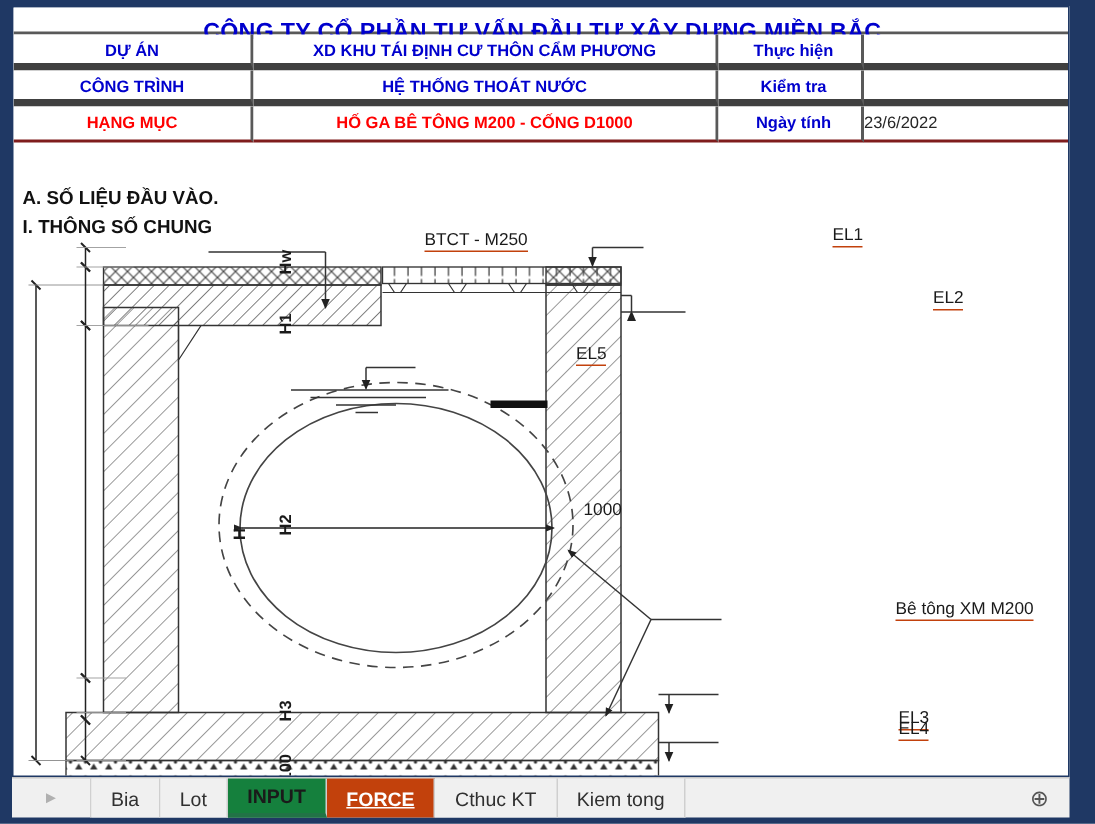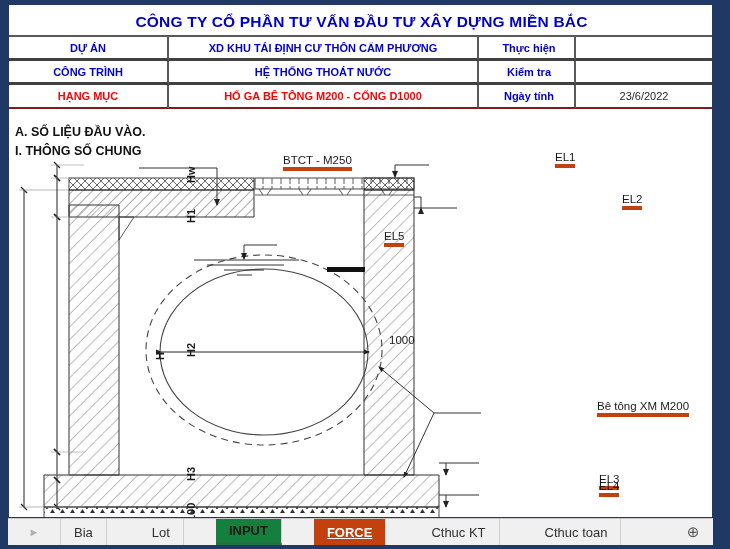--- a/index.html
+++ b/index.html
@@ -20,79 +20,79 @@
     box-sizing:border-box;
     border:1px solid #1f3864;
     overflow:hidden;
   }
   
   .titleblock{
     position:absolute;left:0;top:0;width:705px;
   }
   .tb-row{display:flex;box-sizing:border-box;}
   .tb-company{
-    height:32px;line-height:33px;
+    height:18px;line-height:33px;
     text-align:center;
     color:#0000cd;font-weight:bold;font-size:15.5px;
     letter-spacing:.2px;
     border-bottom:2px solid #595959;
     box-sizing:border-box;
     background:#fff;
   }
   .cell{
     box-sizing:border-box;
     height:24px;line-height:23px;
     font-size:11px;font-weight:bold;
     border-right:2px solid #595959;
-    border-bottom:3px solid #404040;
+    border-bottom:5px solid #404040;
     background:#fff;
     white-space:nowrap;
     overflow:hidden;
   }
   .c-label{width:160px;text-align:center;color:#0000cd;padding-left:0;}
   .c-value{width:310px;text-align:center;color:#0000cd;}
   .c-who{width:97px;text-align:center;color:#0000cd;padding-left:5px;}
-  .c-date{width:136px;text-align:center;color:#262626;font-weight:normal;border-right:none;}
+  .c-date{width:136px;text-align:left;color:#262626;font-weight:normal;border-right:none;}
   .red{color:#ff0000 !important;}
   .tb-row.last .cell{border-bottom:2px solid #7f1d1d;}
 
   
   .heads{position:absolute;left:6px;top:118px;}
   .heads div{
     color:#111111;font-weight:bold;font-size:12.5px;
     line-height:19px;white-space:nowrap;
   }
 
   
   .drawing{position:absolute;left:0;top:140px;width:705px;height:374px;}
   .lbl{
     position:absolute;font-size:11.5px;color:#1a1a1a;white-space:nowrap;
     font-family:"Liberation Sans", sans-serif;
   }
-  .lbl.u{border-bottom:4px solid #c2410c;padding-bottom:1px;}
+  .lbl.u{border-bottom:1px solid #c2410c;padding-bottom:1px;}
   .vlbl{
     position:absolute;font-size:11px;color:#1a1a1a;white-space:nowrap;
     transform:rotate(-90deg);transform-origin:left top;
     font-weight:bold;
   }
 
   
   .tabbar{
     position:absolute;left:8px;top:518px;width:705px;height:27px;
     background:#f0f0f0;
     border-top:1px solid #c8c8c8;
     box-sizing:border-box;
     display:flex;align-items:stretch;
   }
   .navbtn{
     width:52px;display:flex;align-items:center;justify-content:center;
     color:#b0b0b0;font-size:11px;
     border-right:1px solid #d0d0d0;
   }
-  .tabs{display:flex;align-items:stretch;flex:1;gap:32px;}
+  .tabs{display:flex;align-items:stretch;flex:1;}
   .tab{
     display:flex;align-items:center;justify-content:center;
     padding:0 13px;font-size:13px;color:#303030;
     border-right:1px solid #cfcfcf;
     background:#f0f0f0;
     box-sizing:border-box;
   }
   .tab.active{
     background:#15803d;font-weight:bold;color:#1a1a1a;
     border-bottom:3px solid #217346;
@@ -305,18 +305,18 @@
   </div>
 
   <div class="tabbar">
     <div class="navbtn">►</div>
     <div class="tabs">
       <div class="tab">Bia</div>
       <div class="tab">Lot</div>
       <div class="tab active">INPUT</div>
       <div class="tab force">FORCE</div>
       <div class="tab">Cthuc KT</div>
-      <div class="tab">Cthuc toan</div>
+      <div class="tab">Kiem tong</div>
     </div>
     <div class="addbtn">⊕</div>
   </div>
 
 </div>
 
 </body></html>

